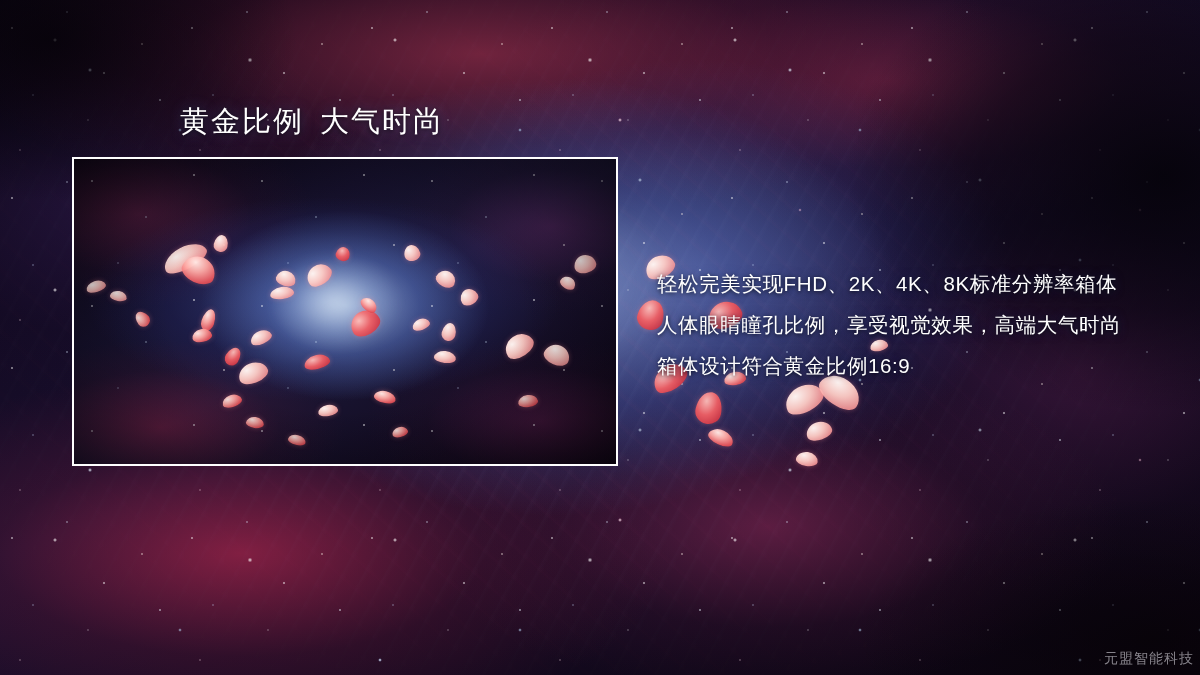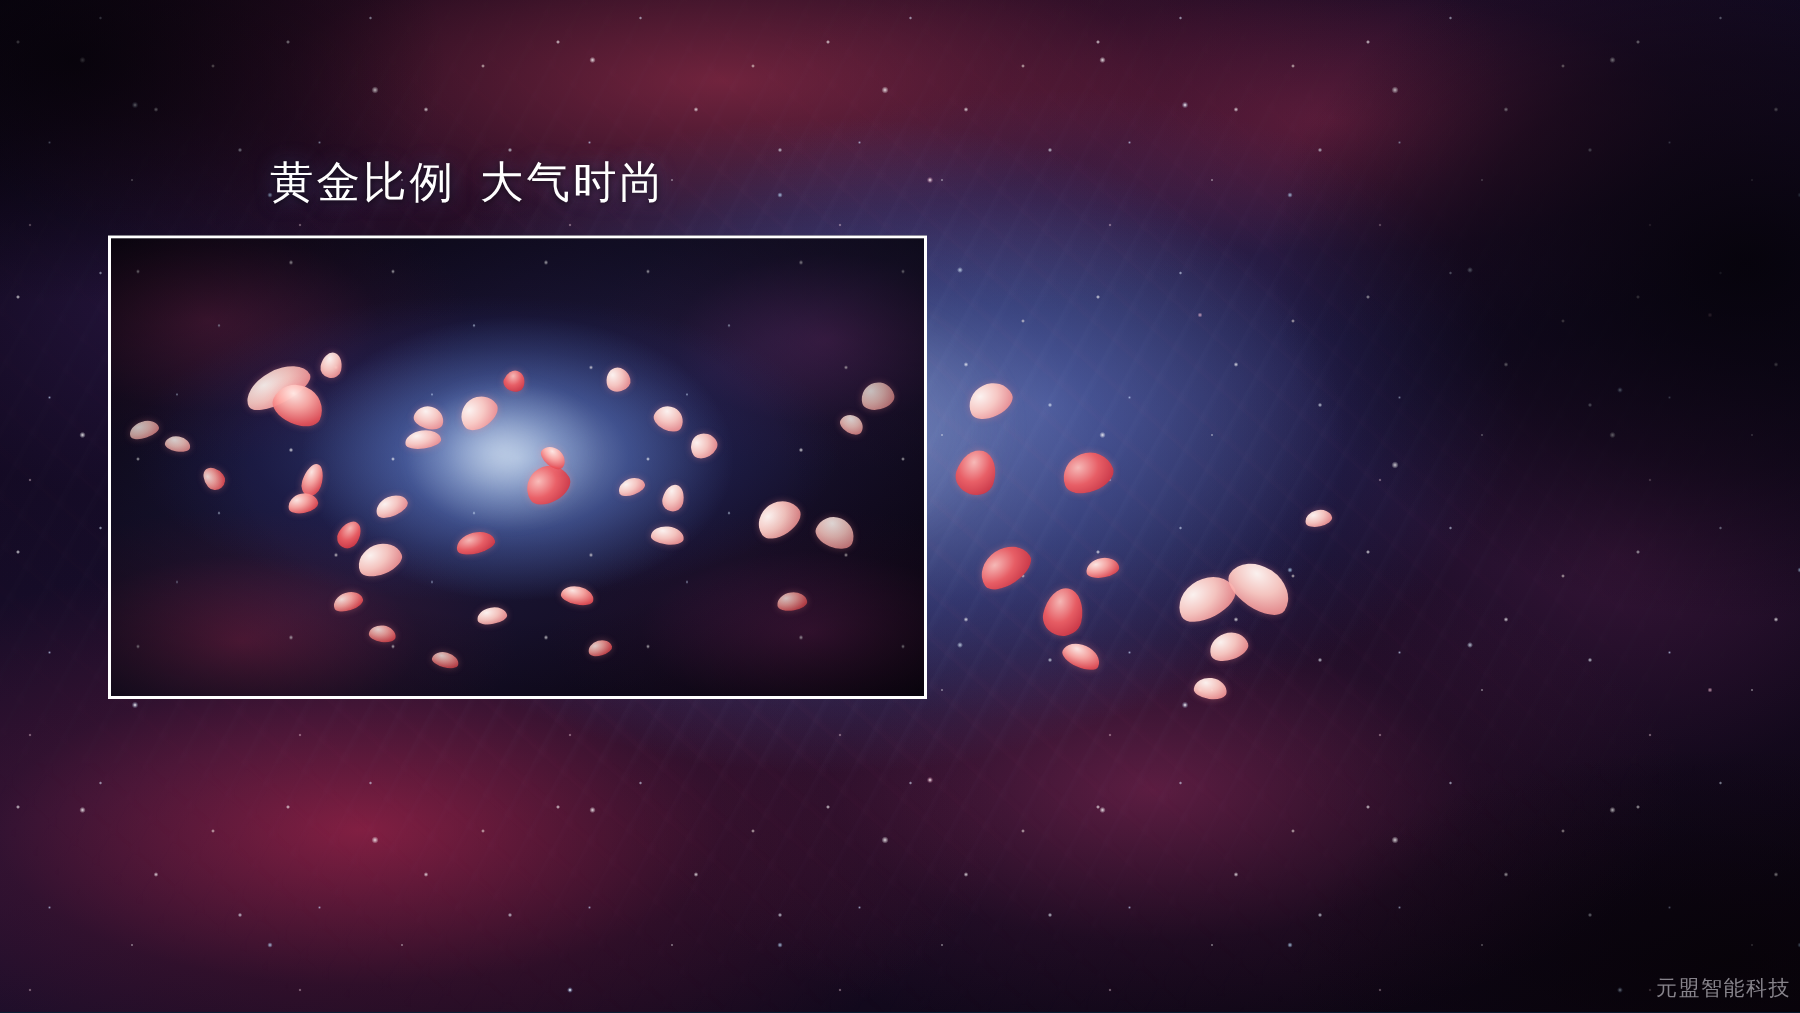--- a/index.html
+++ b/index.html
@@ -6,21 +6,21 @@
   html, body {
     width:1200px; height:675px;
     background:#05030a; overflow:hidden;
     font-family:"Liberation Sans", sans-serif;
   }
 
   #slide {
     position:relative;
     width:1200px; height:675px;
     overflow:hidden;
-    background:#0c4a6e;
+    background:#0f172a;
   }
 
   
   .neb {
     position:absolute; pointer-events:none;
   }
   #bg-base {
     inset:0;
     background:
       radial-gradient(ellipse 40% 45% at 46% 44%, rgba(160,190,255,0.50) 0%, rgba(90,120,210,0.30) 38%, rgba(40,50,110,0.0) 72%),
@@ -241,16 +241,21 @@
     <div class="petal deep" style="left:696px;top:392px;width:26px;height:32px;transform:rotate(12deg);"></div>
     <div class="petal" style="left:724px;top:372px;width:22px;height:13px;transform:rotate(-10deg);"></div>
     <div class="petal" style="left:708px;top:430px;width:26px;height:15px;transform:rotate(24deg);"></div>
     <div class="petal pale" style="left:784px;top:386px;width:40px;height:26px;transform:rotate(-28deg);"></div>
     <div class="petal pale" style="left:818px;top:378px;width:44px;height:28px;transform:rotate(34deg);"></div>
     <div class="petal pale" style="left:806px;top:422px;width:26px;height:18px;transform:rotate(-18deg);"></div>
     <div class="petal pale" style="left:796px;top:452px;width:22px;height:14px;transform:rotate(8deg);"></div>
     <div class="petal pale" style="left:870px;top:340px;width:18px;height:11px;transform:rotate(-12deg);"></div>
   </div>
 
+  <div id="body-text">
+    <div class="bline">轻松完美实现FHD、2K、4K、8K标准分辨率箱体</div>
+    <div class="bline">人体眼睛瞳孔比例，享受视觉效果，高端大气时尚</div>
+    <div class="bline">箱体设计符合黄金比例16:9</div>
+  </div>
 
   <div id="watermark">元盟智能科技</div>
 
 </div>
 
 </body></html>

